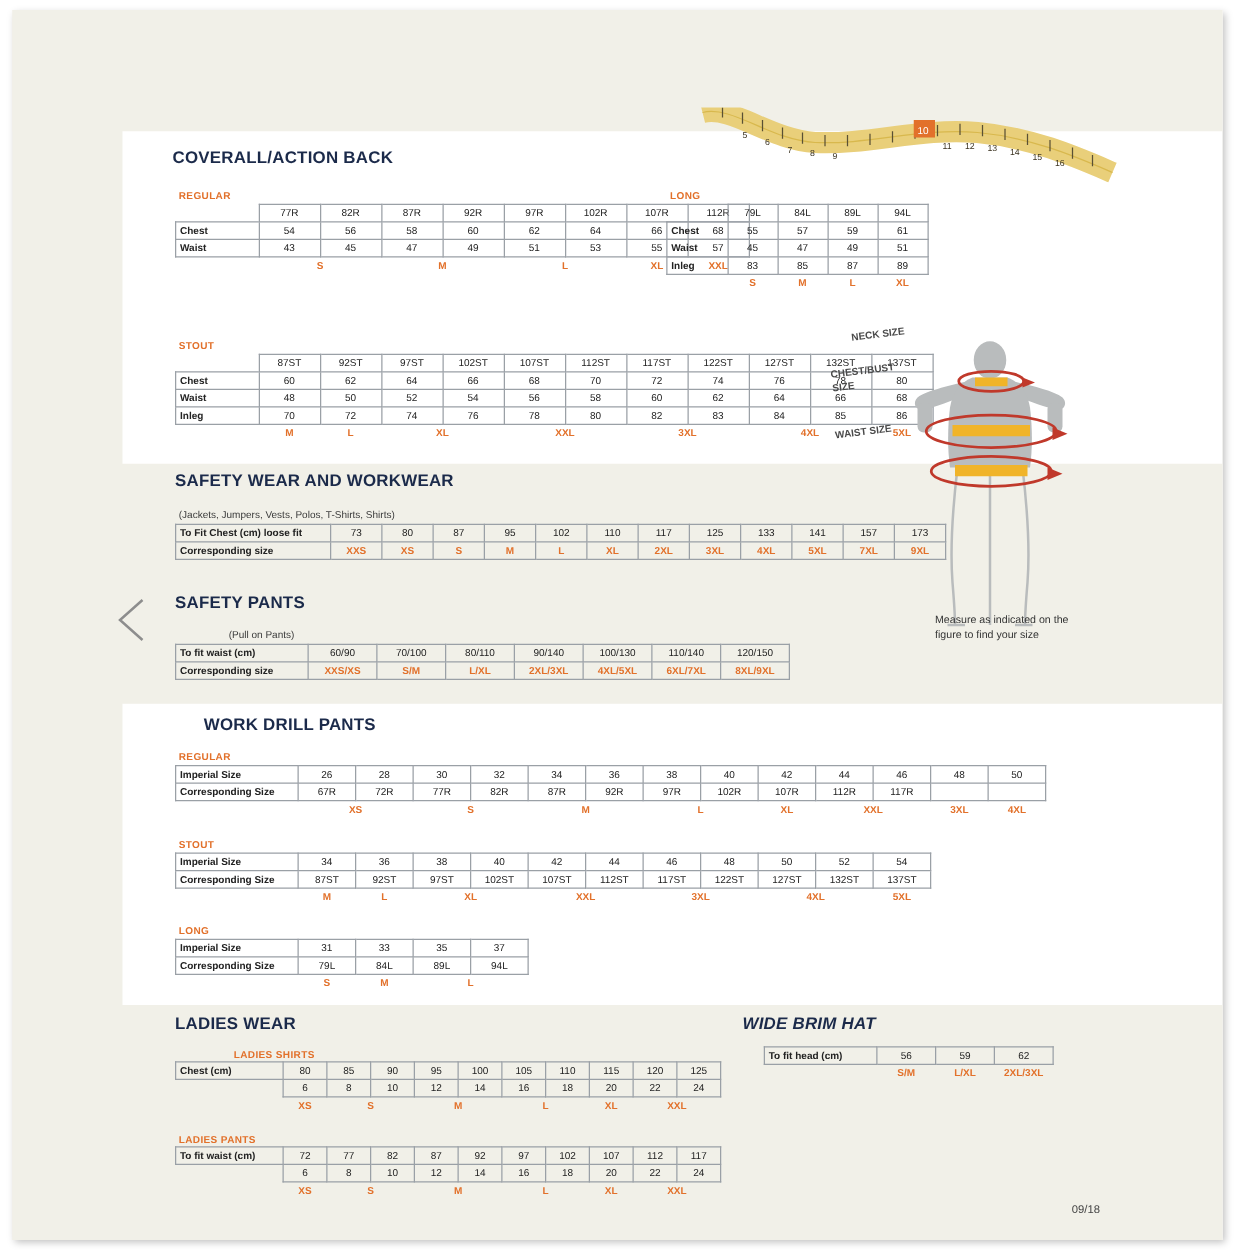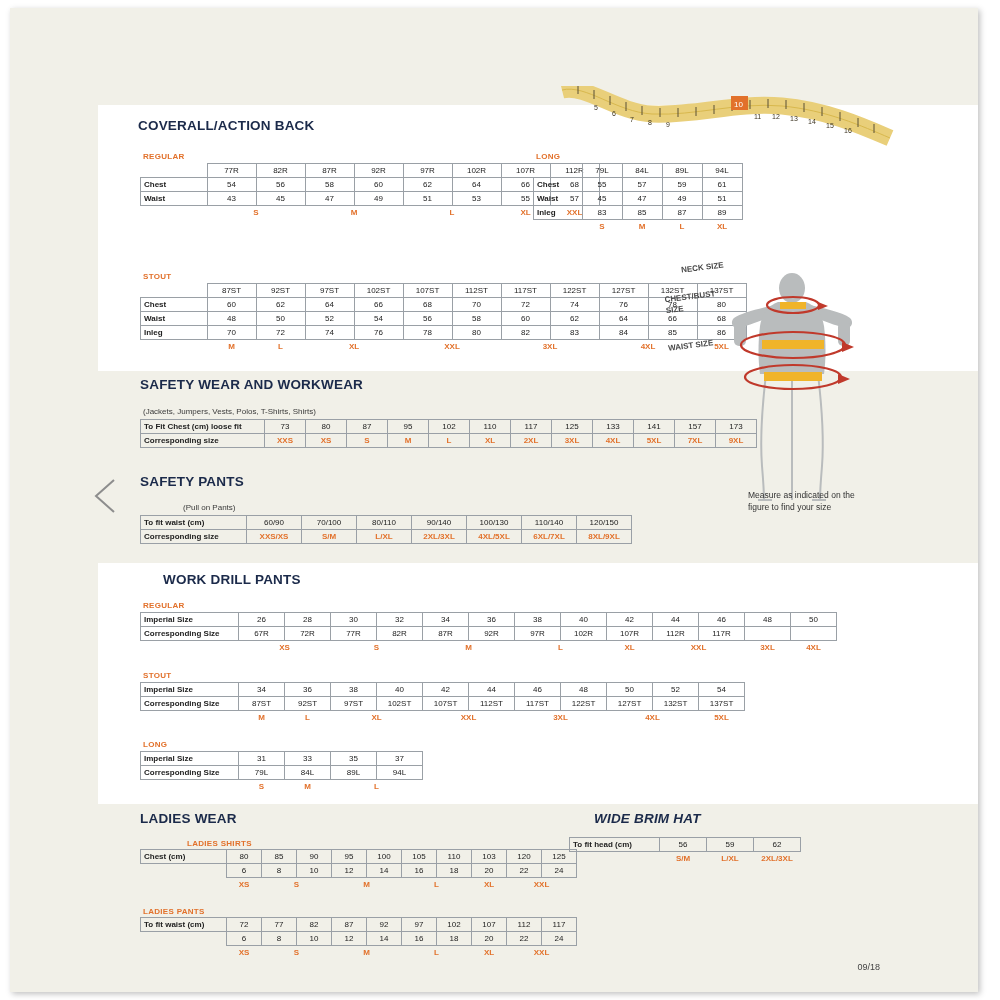--- a/index.html
+++ b/index.html
@@ -501,21 +501,21 @@
       <tbody>
         <tr>
           <td class="rh" style="width:80px">Chest (cm)</td>
           <td style="width:30px">80</td>
           <td style="width:30px">85</td>
           <td style="width:30px">90</td>
           <td style="width:30px">95</td>
           <td style="width:30px">100</td>
           <td style="width:30px">105</td>
           <td style="width:30px">110</td>
-          <td style="width:30px">103</td>
+          <td style="width:30px">115</td>
           <td style="width:30px">120</td>
           <td style="width:30px">125</td>
         </tr>
         <tr>
           <td class="nb"></td>
           <td>6</td>
           <td>8</td>
           <td>10</td>
           <td>12</td>
           <td>14</td>
@@ -572,21 +572,21 @@
           <td class="sz" colspan="2">S</td>
           <td class="sz" colspan="2">M</td>
           <td class="sz" colspan="2">L</td>
           <td class="sz" colspan="1">XL</td>
           <td class="sz" colspan="2">XXL</td>
         </tr>
       </tbody>
     </table>
 
   <div class="sec-title" style="left:594px;top:811px;font-style:italic;">WIDE BRIM HAT</div>
-  <table class="t" id="tbl-hat" style="left:569px;top:837px;">
+  <table class="t" id="tbl-hat" style="left:611px;top:837px;">
       <tbody>
         <tr>
           <td class="rh" style="width:84px">To fit head (cm)</td>
           <td style="width:42px">56</td>
           <td style="width:42px">59</td>
           <td style="width:42px">62</td>
         </tr>
         <tr class="sizerow">
           <td class="nb"></td>
           <td class="sz">S/M</td>

